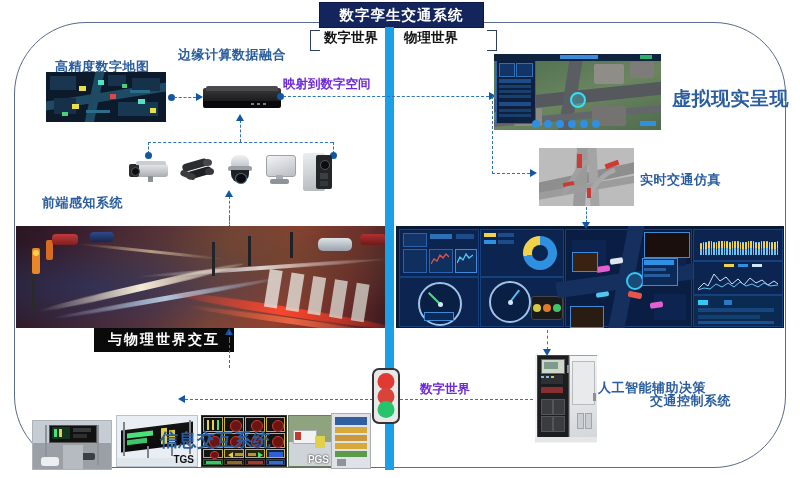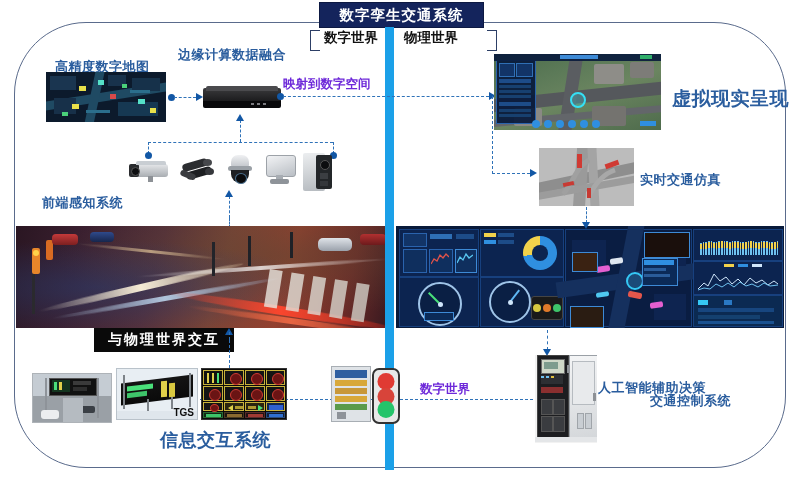--- a/index.html
+++ b/index.html
@@ -79,21 +79,21 @@
   .barchart{position:absolute;display:flex;align-items:flex-end;gap:1px;}
   .bar{flex:1;background:#6fc2f0;}
   .bar i{display:block;background:#f2d24b;}
 
   
   .vr{background:#2f4a34;}
   .sim{background:#b9b9b9;}
   .cab{background:#f2f2f2;}
 
   
-  .board{position:absolute;}
+  .board{position:absolute;margin-top:47px;}
   .vms-cell{position:absolute;box-sizing:border-box;}
   .tl{position:absolute;background:#e8e8e8;border:2px solid #333;border-radius:7px;}
   .tl i{position:absolute;left:50%;transform:translateX(-50%);
         width:17px;height:17px;border-radius:50%;}
 </style>
 </head>
 <body>
 
 <div id="stage">
 
@@ -676,20 +676,29 @@
       <div style="position:absolute;left:2px;top:1px;width:15px;height:3px;background:#8a6a30;"></div>
     </div>
     <div class="vms-cell" style="left:43px;top:43px;width:20px;height:6px;background:#201414;border:1px solid #5a2a2a;">
       <div style="position:absolute;left:2px;top:1px;width:15px;height:3px;background:#a03a33;"></div>
     </div>
     <div class="vms-cell" style="left:64px;top:43px;width:19px;height:6px;background:#12203a;border:1px solid #2a4a7a;">
       <div style="position:absolute;left:2px;top:1px;width:14px;height:3px;background:#2f6fd0;"></div>
     </div>
   </div>
 
+  <div class="board" style="left:288px;top:368px;width:42px;height:50px;background:#7d8f6e;border:1px solid #6a7a5e;">
+    <div style="position:absolute;left:0;top:0;width:42px;height:26px;background:#8fa37e;"></div>
+    <div style="position:absolute;left:0;top:26px;width:42px;height:24px;background:#cfd4d8;"></div>
+    <div style="position:absolute;left:4px;top:14px;width:22px;height:12px;background:#f0f2f4;border:1px solid #aab0b6;"></div>
+    <div style="position:absolute;left:6px;top:16px;width:6px;height:8px;background:#c03a33;"></div>
+    <div style="position:absolute;left:26px;top:20px;width:10px;height:12px;background:#e0d04a;"></div>
+    <div style="position:absolute;right:2px;bottom:1px;color:#ffffff;font-weight:bold;font-size:10px;
+                text-shadow:0 0 2px #000;">PGS</div>
+  </div>
   <div class="board" style="left:331px;top:366px;width:38px;height:54px;background:#dfe3e7;border:1px solid #a8aeb4;">
     <div style="position:absolute;left:3px;top:3px;width:32px;height:8px;background:#2f5fa0;"></div>
     <div style="position:absolute;left:3px;top:13px;width:32px;height:6px;background:#d8a83a;"></div>
     <div style="position:absolute;left:3px;top:21px;width:32px;height:6px;background:#c8983a;"></div>
     <div style="position:absolute;left:3px;top:29px;width:32px;height:6px;background:#d8a83a;"></div>
     <div style="position:absolute;left:3px;top:37px;width:32px;height:6px;background:#5a9a4a;"></div>
     <div style="position:absolute;left:5px;top:45px;width:9px;height:7px;background:#8e9399;"></div>
   </div>
 
   <div class="tl" style="left:372px;top:368px;width:24px;height:52px;">

